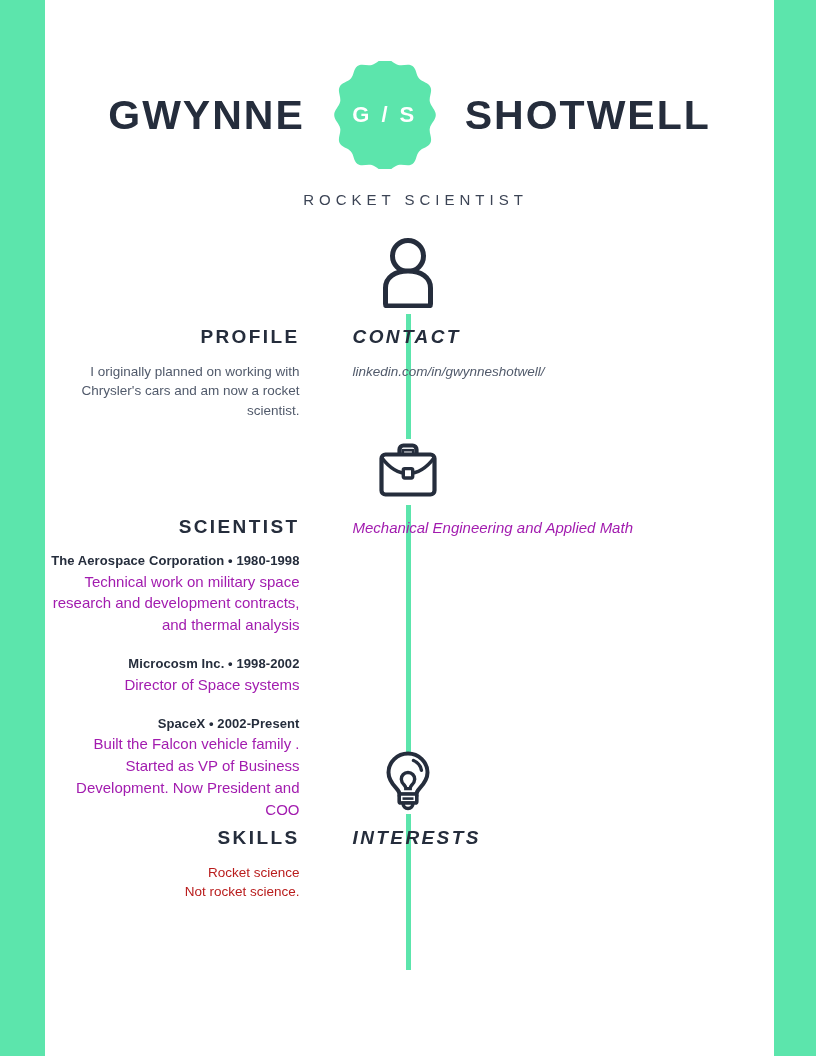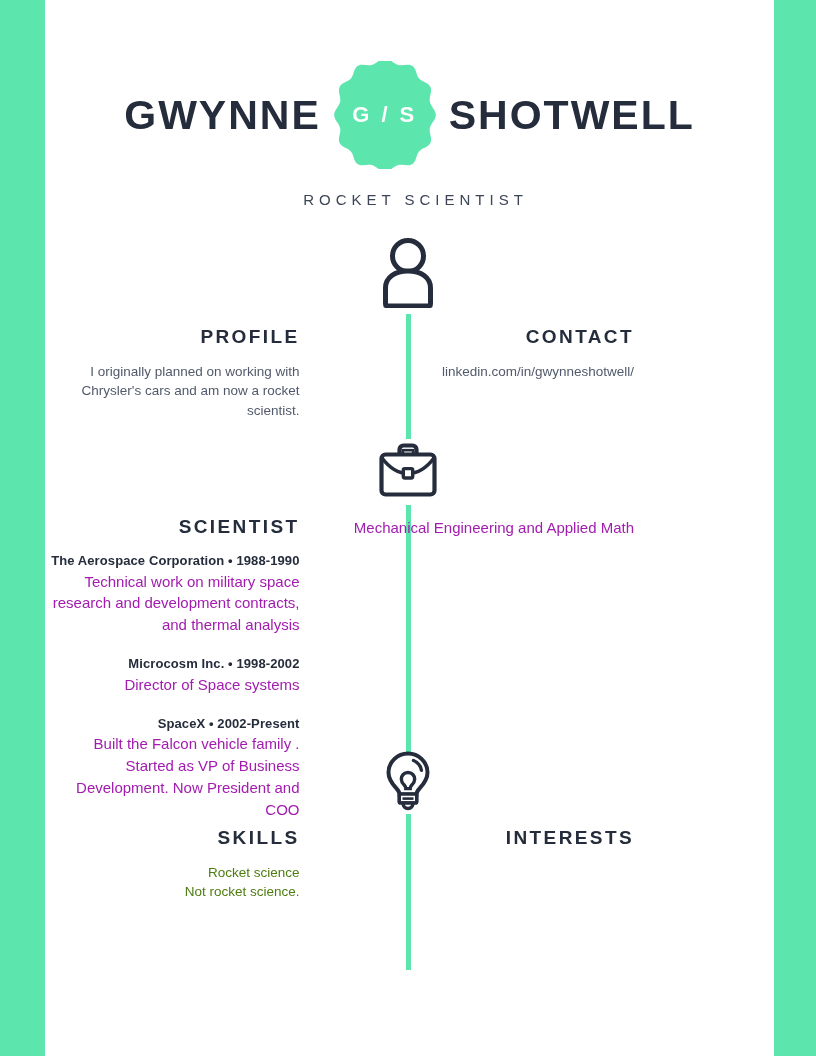--- a/index.html
+++ b/index.html
@@ -37,21 +37,21 @@
     position: absolute;
     left: 45px;
     top: 55px;
     width: 729px;
     height: 155px;
   }
   .name-row {
     display: flex;
     align-items: center;
     justify-content: center;
-    gap: 10px;
+    gap: 26px;
     height: 120px;
   }
   .name-part {
     font-size: 41px;
     font-weight: 700;
     letter-spacing: 2.0px;
     color: #252D3C;
     line-height: 1;
     white-space: nowrap;
   }
@@ -117,21 +117,22 @@
   .col-left {
     width: 341px;
     padding-right: 20px;
     box-sizing: border-box;
     text-align: right;
   }
   .col-right {
     width: 388px;
     padding-left: 33px;
     box-sizing: border-box;
-    text-align: right;
+    text-align: left;
+    font-style: italic;
   }
   .section-title {
     font-size: 19px;
     font-weight: 700;
     letter-spacing: 2.4px;
     color: #252D3C;
     margin-bottom: 14px;
     line-height: 1.1;
   }
   .body-text {
@@ -157,21 +158,21 @@
 
   #band-profile    { top: 327px; }
   #band-experience { top: 517px; }
   #band-skills     { top: 828px; }
 
   
   .skill-line {
     position: relative;
     font-size: 13.5px;
     line-height: 1.45;
-    color: #4d7c0f;
+    color: #b91c1c;
     text-align: right;
   }
 </style>
 </head>
 <body>
 
 <div id="resume-page">
 
   <div class="edge-bar left"></div>
   <div class="edge-bar right"></div>
@@ -221,21 +222,21 @@
       <rect x="26.3" y="27.6" width="9.4" height="9.4" rx="1.4" fill="#ffffff" stroke="#252D3C" stroke-width="3.4"></rect>
     </svg>
   </div>
 
   <div class="divider" id="divider-2"></div>
   <div class="band" id="band-experience">
     <div class="col-left">
       <div class="section-title">SCIENTIST</div>
 
       <div class="entry">
-        <div class="entry-head">The Aerospace Corporation • 1988-1990</div>
+        <div class="entry-head">The Aerospace Corporation • 1980-1998</div>
         <div class="entry-desc">Technical work on military space research and development contracts, and thermal analysis</div>
       </div>
       <div class="entry">
         <div class="entry-head">Microcosm Inc. • 1998-2002</div>
         <div class="entry-desc">Director of Space systems</div>
       </div>
       <div class="entry">
         <div class="entry-head">SpaceX • 2002-Present</div>
         <div class="entry-desc">Built the Falcon vehicle family . Started as VP of Business Development. Now President and COO</div>
       </div>

